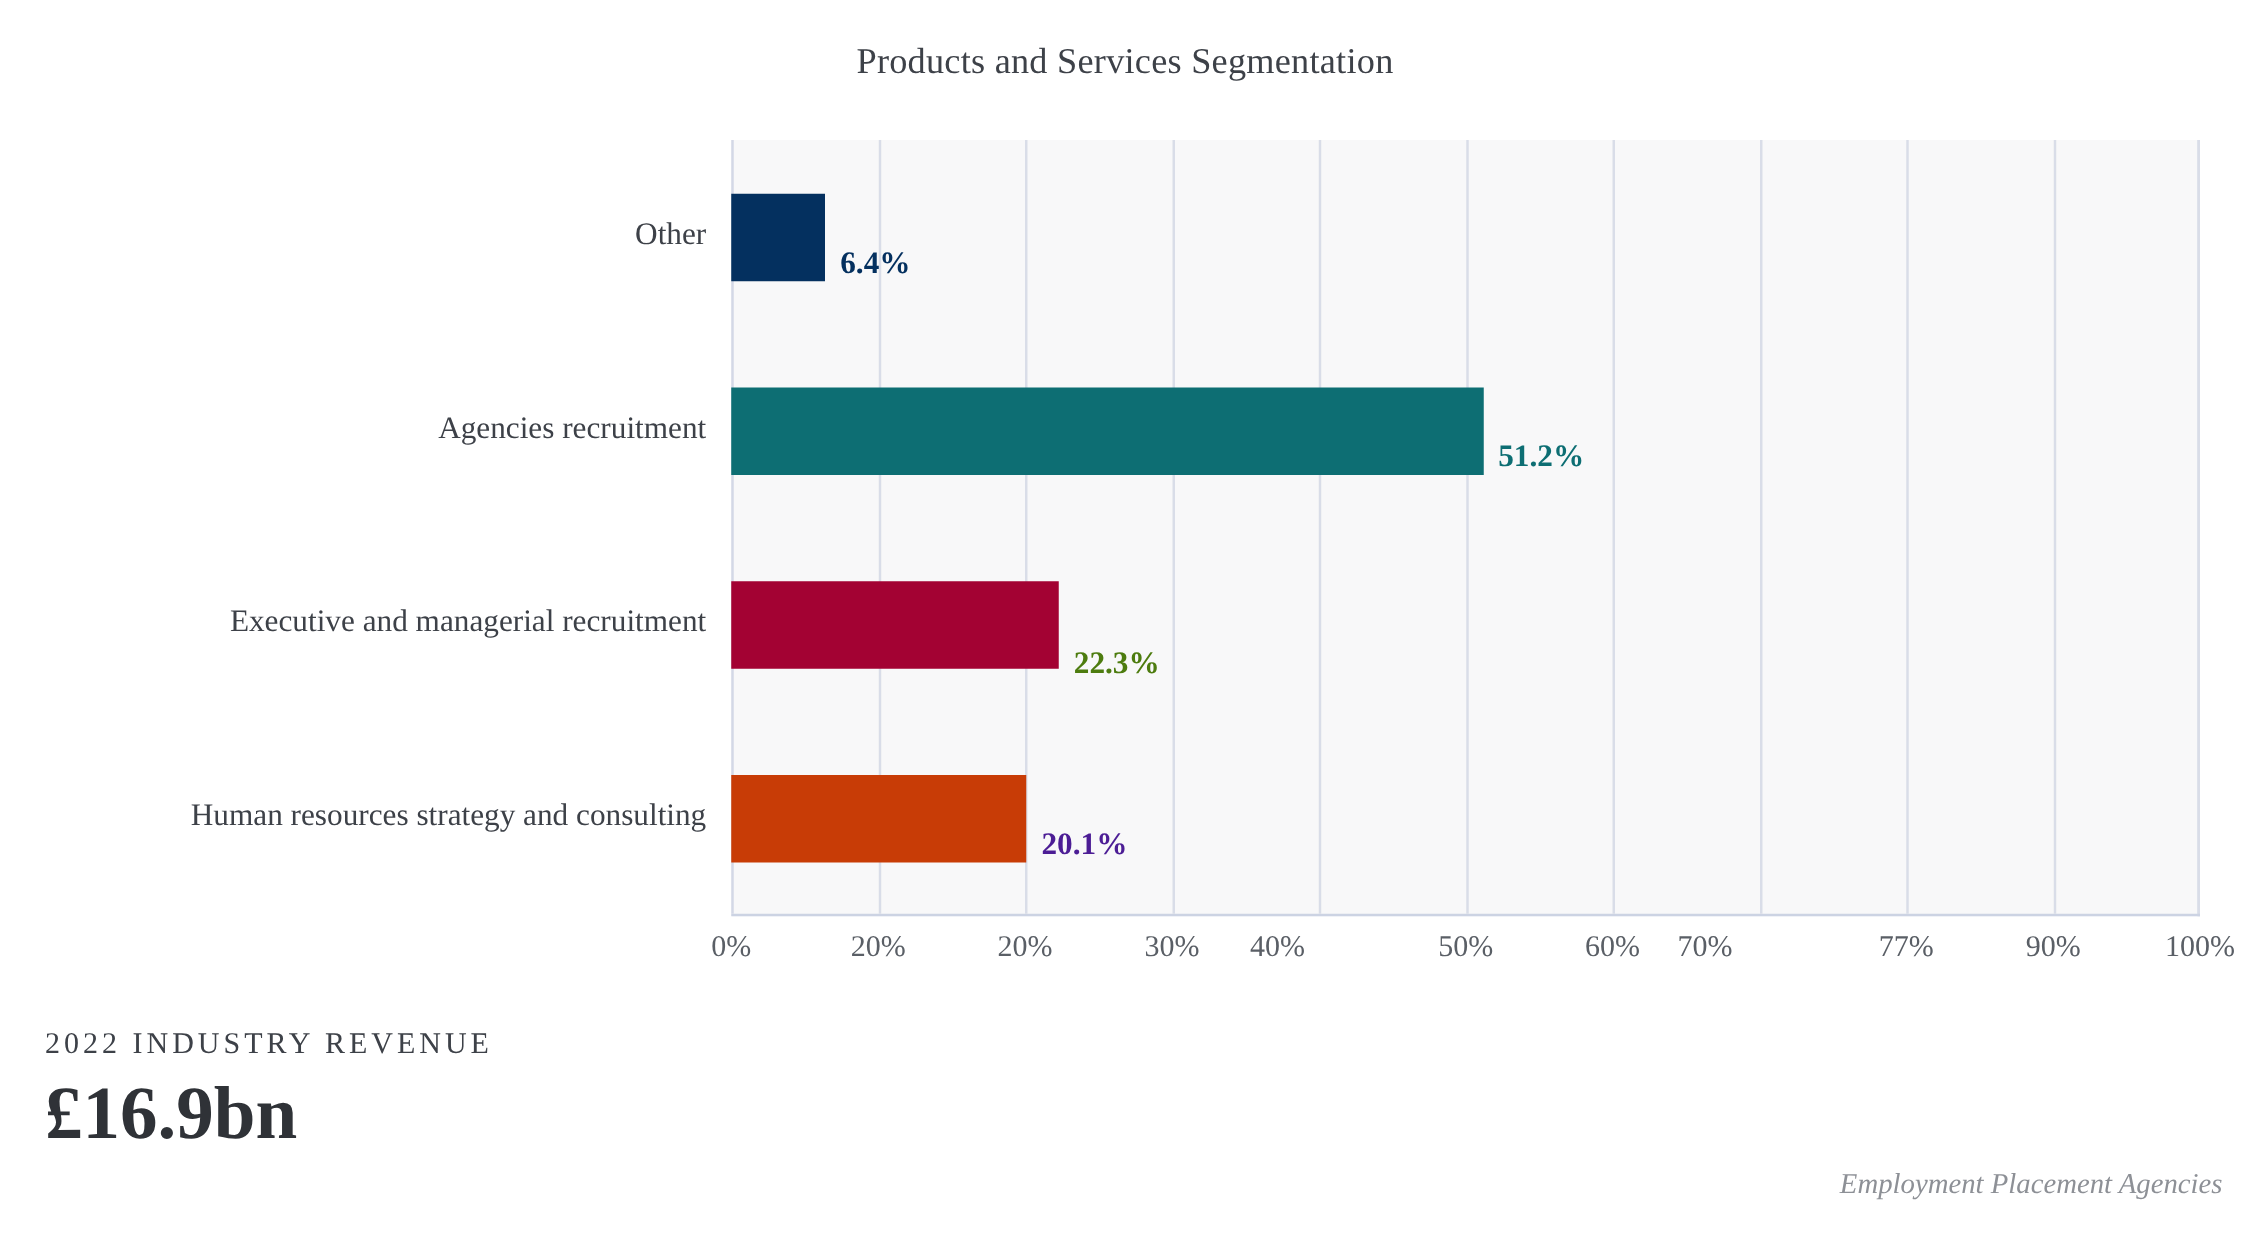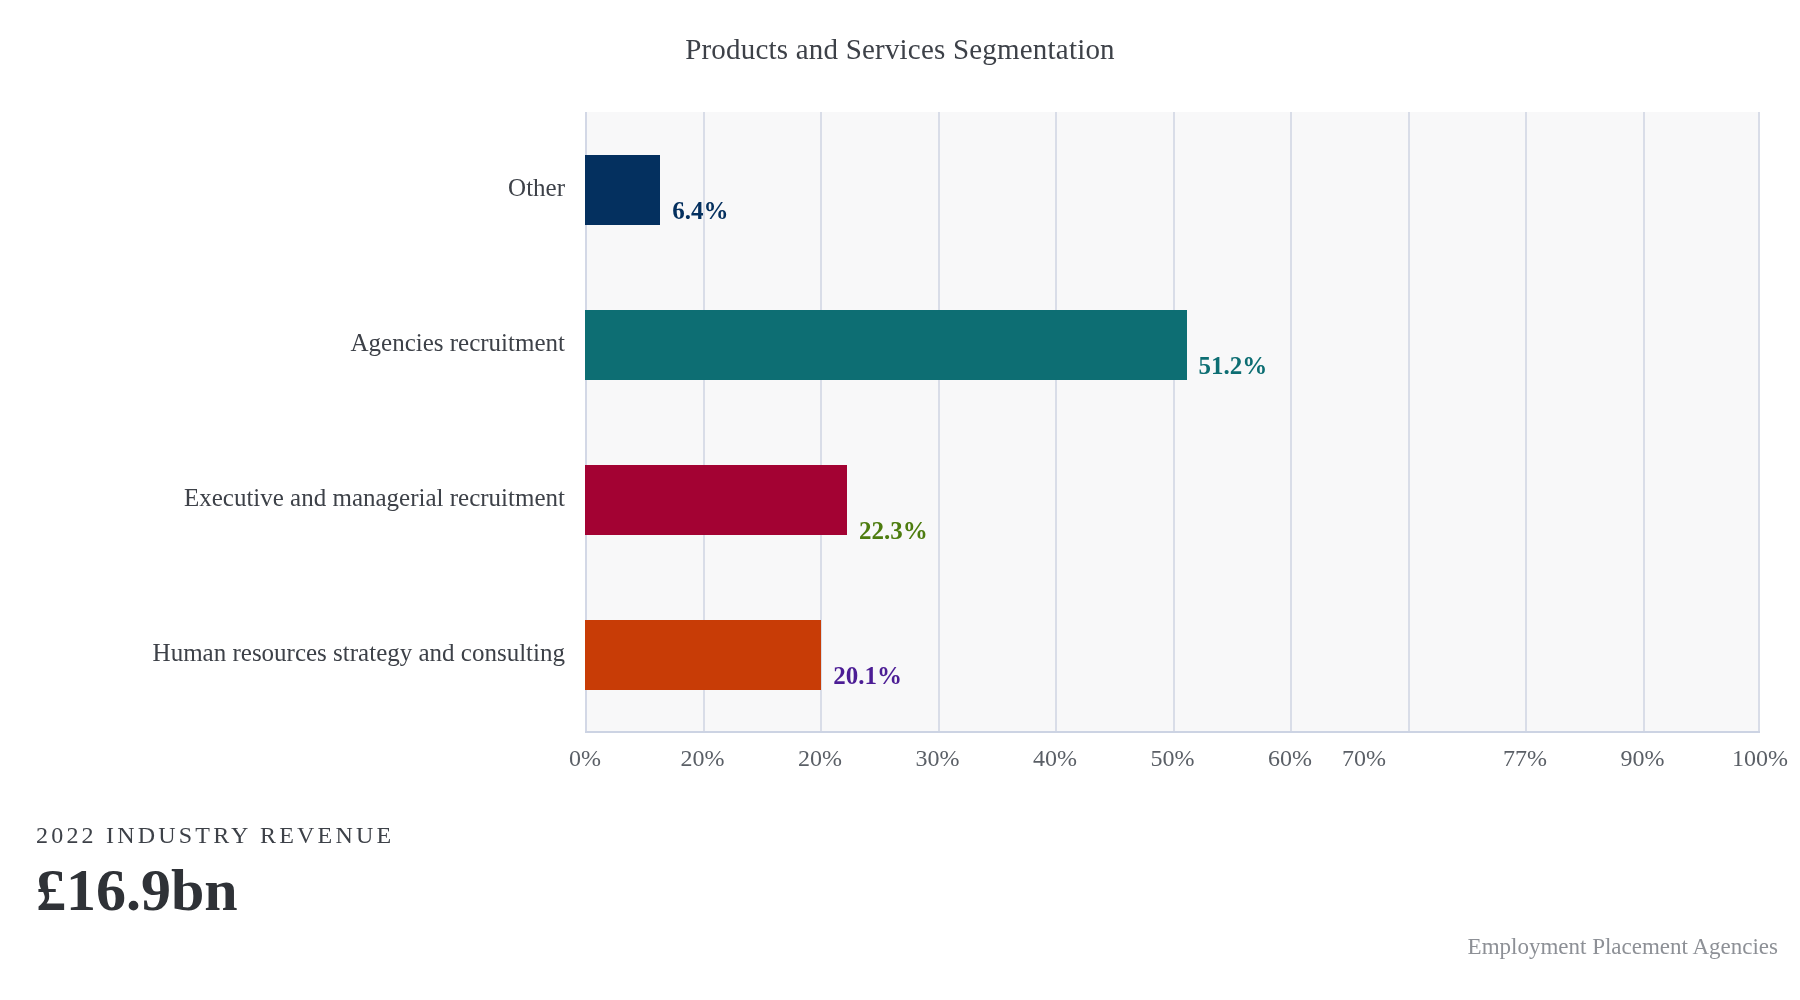--- a/index.html
+++ b/index.html
@@ -110,20 +110,21 @@
   }
   #source-block {
     position: absolute;
     right: 22px;
     top: 930px;
     text-align: right;
     color: #8d9096;
     font-size: 23px;
     line-height: 1.45;
     font-family: "Liberation Serif", "DejaVu Serif", serif;
+    font-style: italic;
   }
 </style>
 </head>
 <body>
 
 <div id="chart-title">Products and Services Segmentation</div>
 
 <div id="plot-area">
     <div class="gridline" id="gridline-0" style="left: 0px;"></div>
     <div class="gridline" id="gridline-1" style="left: 117.5px;"></div>
@@ -140,21 +141,21 @@
     <div class="bar" style="top: 197.875px; width: 601.6px; background: rgb(13, 110, 115);"></div>
     <div class="bar" style="top: 353.125px; width: 262.025px; background: rgb(163, 2, 51);"></div>
     <div class="bar" style="top: 508.375px; width: 236.175px; background: rgb(200, 60, 6);"></div>
   </div>
 
 <div id="chart-layer">
     <div class="tick-label" style="left: 585px;">0%</div>
     <div class="tick-label" style="left: 702.5px;">20%</div>
     <div class="tick-label" style="left: 820px;">20%</div>
     <div class="tick-label" style="left: 937.5px;">30%</div>
-    <div class="tick-label" style="left: 1055px; text-align: center;">40%</div>
+    <div class="tick-label" style="left: 1022px; text-align: center;">40%</div>
     <div class="tick-label" style="left: 1172.5px;">50%</div>
     <div class="tick-label" style="left: 1290px;">60%</div>
     <div class="tick-label" style="left: 1364px;">70%</div>
     <div class="tick-label" style="left: 1525px;">77%</div>
     <div class="tick-label" style="left: 1642.5px;">90%</div>
     <div class="tick-label" style="left: 1760px;">100%</div>
     <div class="cat-label" style="top: 173.625px;">Other</div>
     <div class="bar-value" style="left: 672.2px; top: 196.625px; color: rgb(4, 48, 95);">6.4%</div>
     <div class="cat-label" style="top: 328.875px;">Agencies recruitment</div>
     <div class="bar-value" style="left: 1198.6px; top: 351.875px; color: rgb(13, 110, 115);">51.2%</div>

